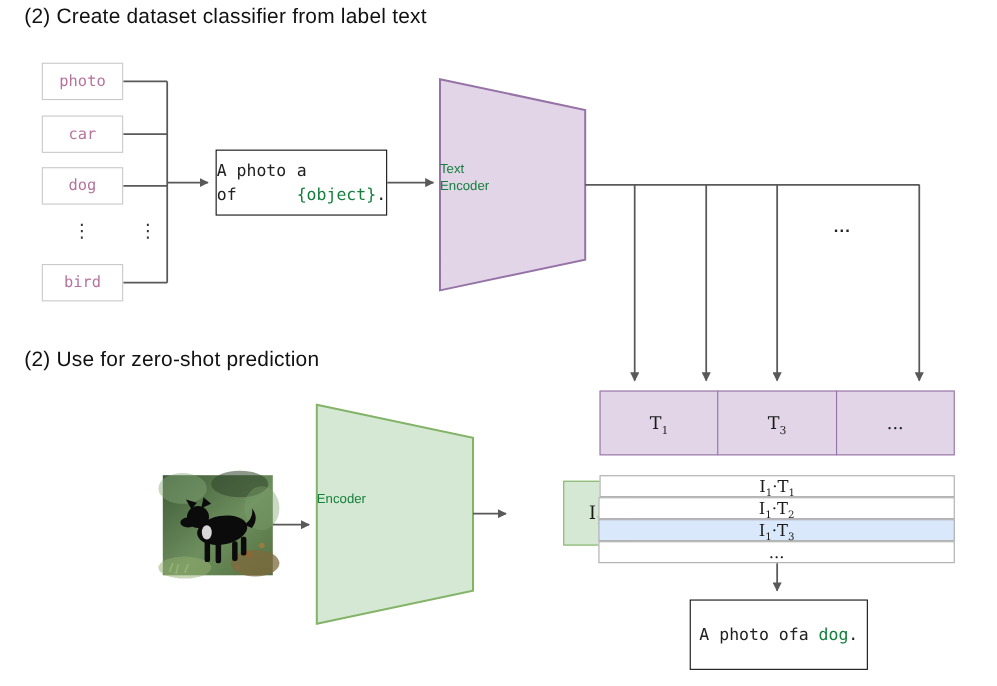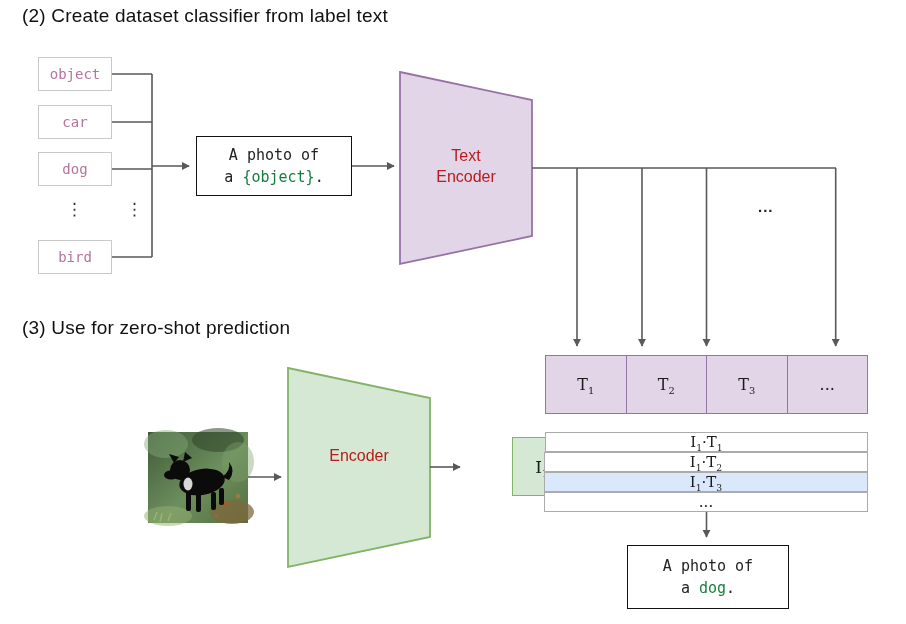--- a/index.html
+++ b/index.html
@@ -13,25 +13,25 @@
   .pink{color:#15803d;}
   .label-box{
     left:38px;width:74px;height:34px;box-sizing:border-box;
     border:1px solid #c9c9c9;background:#fff;
     display:flex;align-items:center;justify-content:center;
     font-family:"DejaVu Sans Mono",monospace;font-size:14px;color:#b5739d;
   }
   .vdots{font-size:17px;color:#333;width:30px;text-align:center;letter-spacing:1px;}
   .prompt-box{
     box-sizing:border-box;border:1.5px solid #111;background:#fff;
-    display:flex;flex-direction:column;align-items:center;justify-content:center;
+    display:flex;flex-direction:row;align-items:center;justify-content:center;
     font-family:"DejaVu Sans Mono",monospace;font-size:15px;color:#222;line-height:1.5;
   }
   .enc-label{
-    text-align:center;font-size:16px;color:#b91c1c;line-height:1.3;z-index:2;position:absolute;
+    text-align:left;font-size:12px;color:#15803d;line-height:1.3;z-index:2;position:absolute;
   }
   .branch-dots{font-size:15px;color:#222;font-weight:bold;letter-spacing:1px;}
   .row{display:flex;box-sizing:border-box;}
   .cell{
     flex:1;display:flex;align-items:center;justify-content:center;box-sizing:border-box;
     font-family:"DejaVu Serif",serif;font-size:16px;color:#1b1b1b;
   }
   .t-cell{background:#e1d5e7;border:1px solid #9673a6;margin-left:-1px;}
   .t-cell:first-child{margin-left:0;}
   .logit-cell{background:#ffffff;border:1px solid #ababab;margin-left:-1px;font-size:15px;}
@@ -113,21 +113,21 @@
     <polygon points="288,368 430,398 430,537 288,567" fill="#d5e8d4" stroke="#82b366" stroke-width="1.8"></polygon>
 
     <path d="M430,467 H460" stroke="#595959" stroke-width="1.6" fill="none" marker-end="url(#arrow)"></path>
 
     <path d="M706.5,495 V537" stroke="#595959" stroke-width="1.6" fill="none" marker-end="url(#arrow)"></path>
   </svg>
 
   <div class="abs heading" style="left:22px;top:5px;">(2) Create dataset classifier from label text</div>
 
   <div class="abs label-box" style="top:57px;">
-    <span>object</span>
+    <span>photo</span>
   </div>
   <div class="abs label-box" style="top:105px;">
     <span>car</span>
   </div>
   <div class="abs label-box" style="top:152px;">
     <span>dog</span>
   </div>
   <div class="abs vdots" style="left:60px;top:199px;">⋮</div>
   <div class="abs vdots" style="left:120px;top:199px;">⋮</div>
   <div class="abs label-box" style="top:240px;">
@@ -144,31 +144,28 @@
     <div>Encoder</div>
   </div>
 
   <div class="abs branch-dots" style="left:758px;top:198px;">...</div>
 
   <div class="abs row" style="left:545px;top:355px;width:323px;height:59px;">
     <div class="cell t-cell">
       <span><span>T</span><sub>1</sub></span>
     </div>
     <div class="cell t-cell">
-      <span><span>T</span><sub>2</sub></span>
-    </div>
-    <div class="cell t-cell">
       <span><span>T</span><sub>3</sub></span>
     </div>
     <div class="cell t-cell">
       <span><span>...</span><sub></sub></span>
     </div>
   </div>
 
-  <div class="abs heading" style="left:22px;top:317px;">(3) Use for zero-shot prediction</div>
+  <div class="abs heading" style="left:22px;top:317px;">(2) Use for zero-shot prediction</div>
 
   <div class="enc-label" style="left:288px;top:446px;width:142px;">
     <div>Encoder</div>
   </div>
 
   <div class="abs i1-box" style="left:468px;top:437px;width:60px;height:59px;">
     <span><span>I</span><sub>1</sub></span>
   </div>
 
   <div class="abs row" style="left:545px;top:432px;width:323px;height:63px;flex-direction:column;">

